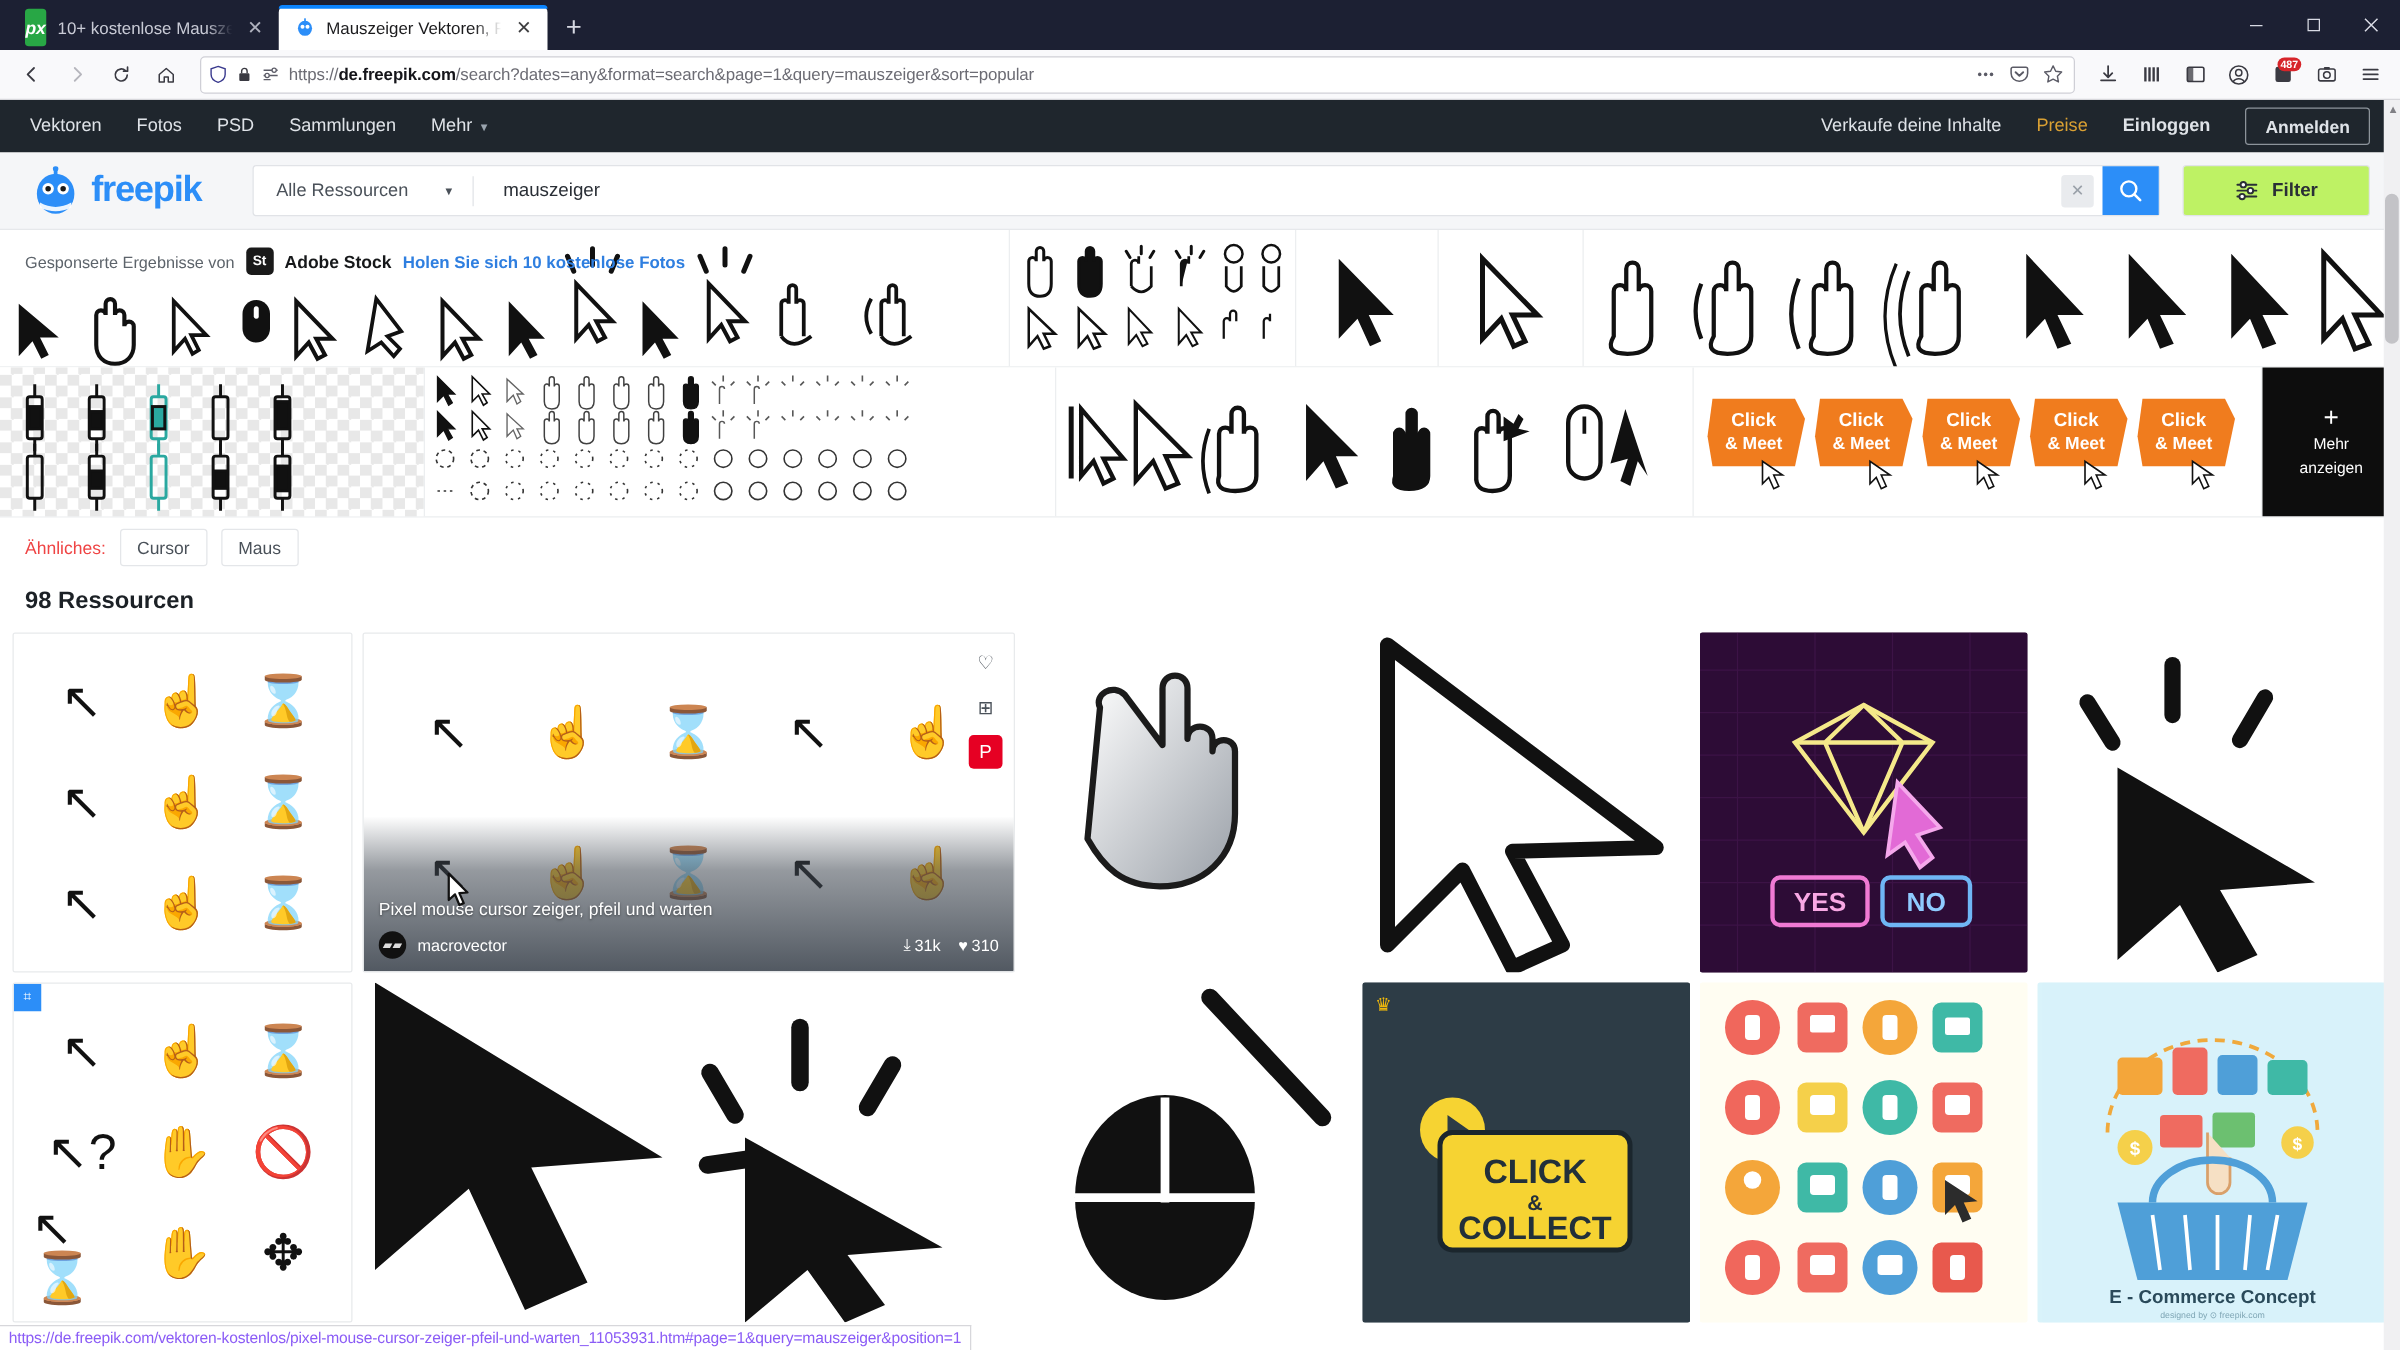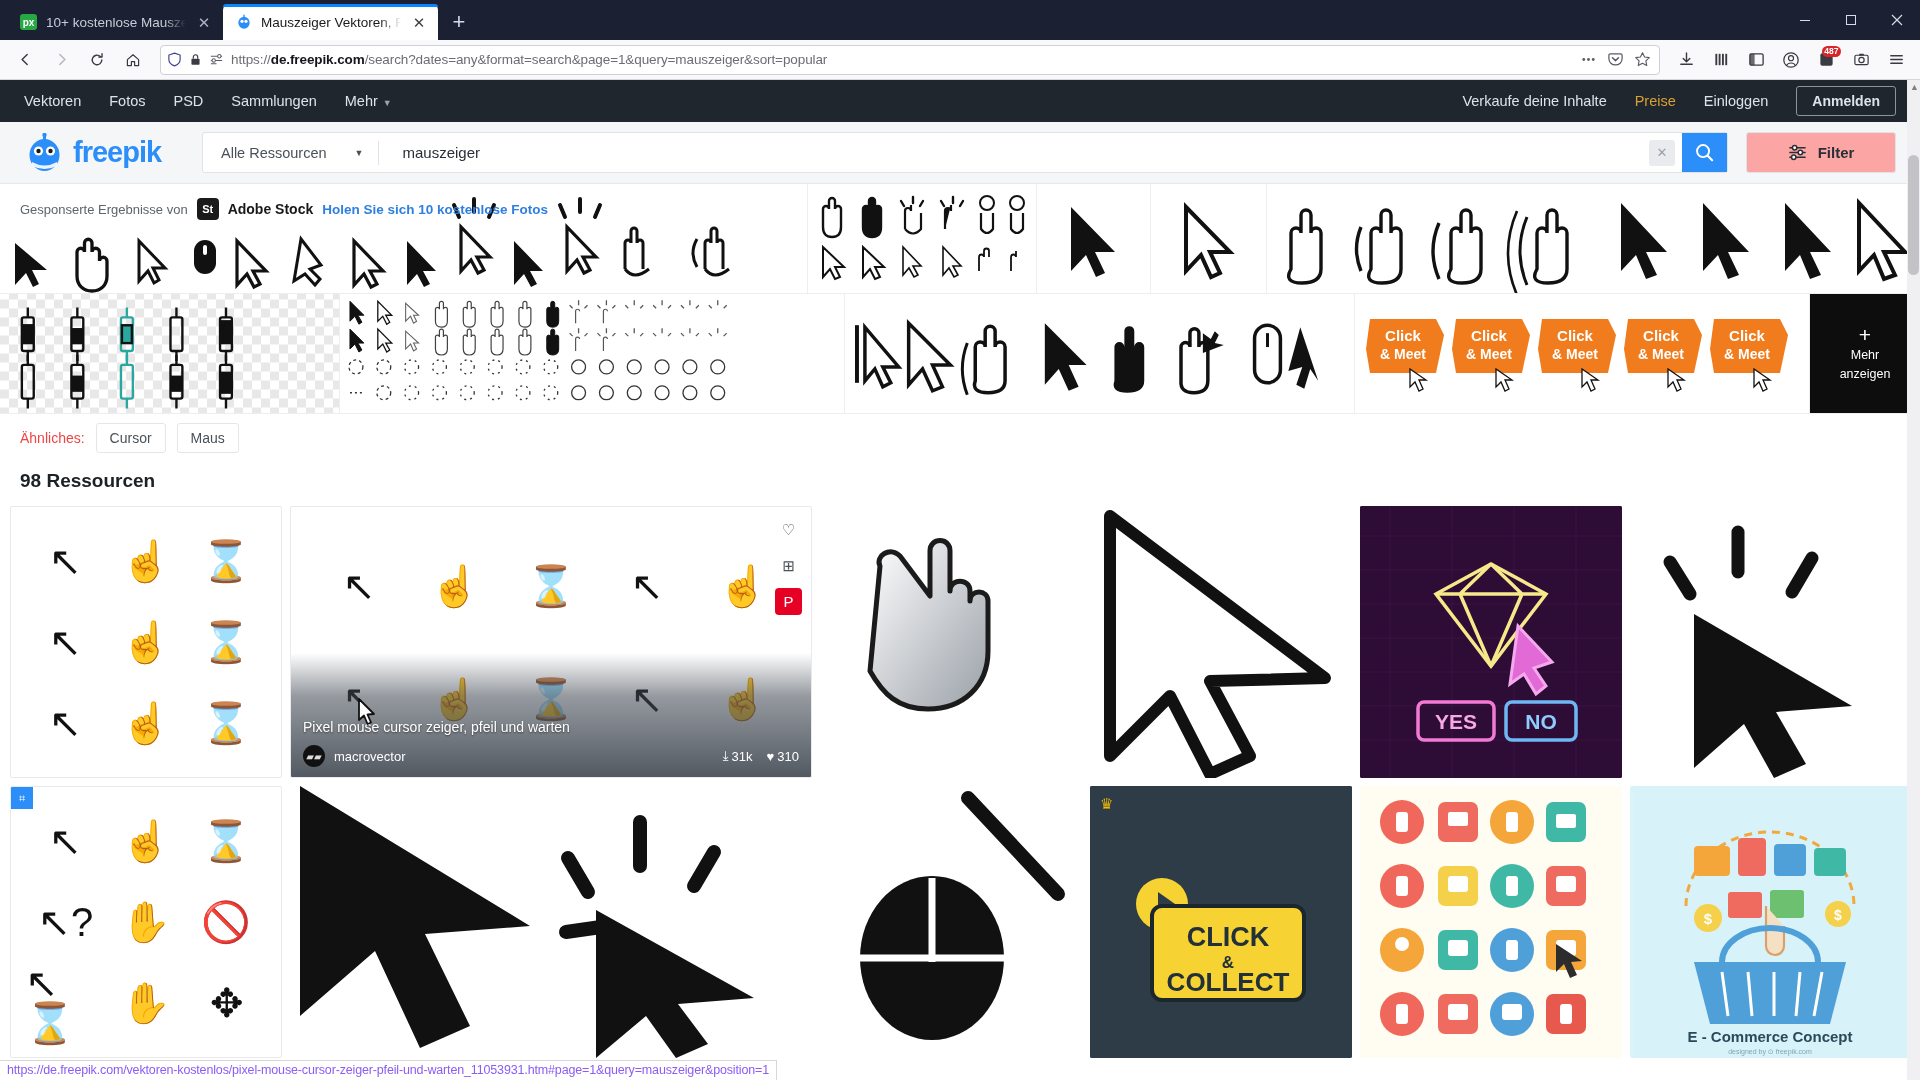--- a/index.html
+++ b/index.html
@@ -22,21 +22,21 @@
     height:36px; display:flex; align-items:center; gap:9px;
     padding:0 10px 0 12px; border-radius:6px 6px 0 0;
     min-width:200px; max-width:215px; position:relative;
   }
   .tab.inactive { color:#c9cbd6; }
   .tab.active { background:#ffffff; color:#1b1b1d; }
   .tab.active::before{
     content:""; position:absolute; left:0; right:0; top:0; height:3px;
     background:#0a84ff; border-radius:6px 6px 0 0;
   }
-  .tab .favicon { width:17px; height:16px; flex:none; border-radius:3px; display:flex; align-items:center; justify-content:center; font-size:10px; font-weight:bold; }
+  .tab .favicon { width:17px; height:30px; flex:none; border-radius:3px; display:flex; align-items:center; justify-content:center; font-size:14px; font-weight:bold;font-style:italic; }
   .fav-px { background:#28a745; color:#fff; }
   .fav-fp { background:transparent; }
   .tab .tabtitle {
     flex:1; white-space:nowrap; overflow:hidden; font-size:13.5px;
     -webkit-mask-image:linear-gradient(to right, #000 85%, transparent 100%);
     mask-image:linear-gradient(to right, #000 85%, transparent 100%);
   }
   .tab .tabclose { width:18px; height:18px; flex:none; display:flex; align-items:center; justify-content:center; font-size:15px; line-height:1; opacity:.85; }
   .newtab { width:34px; height:34px; display:flex; align-items:center; justify-content:center; color:#d6d8e2; font-size:22px; margin-left:4px; margin-bottom:1px; }
   .winbtns { position:absolute; right:0; top:0; height:40px; display:flex; }
@@ -73,21 +73,21 @@
   }
   .fp-nav .left { display:flex; align-items:flex-end; gap:28px; }
   .fp-nav .right { margin-left:auto; display:flex; align-items:center; gap:28px; }
   .fp-nav a { color:#dfe3e8; text-decoration:none; white-space:nowrap; }
   .fp-nav .caret { font-size:9px; margin-left:5px; color:#9aa4ae; }
   .fp-price { color:#d9a033 !important; }
   .fp-signup {
     border:1px solid #8d949b; border-radius:3px; padding:6px 15px;
     font-weight:bold; font-size:14px; color:#fff;
   }
-  .fp-login { font-weight:normal; }
+  .fp-login { font-weight:bold; }
 
   .fp-search {
     height:62px; background:#f5f6f8; display:flex; align-items:center;
     padding:0 24px; gap:18px; border-bottom:1px solid #e6e8eb;
   }
   .fp-logo { display:flex; align-items:center; gap:7px; width:160px; flex:none; }
   .fp-logo .word { font-size:29px; font-weight:bold; color:#2c8ef8; letter-spacing:-1px; }
   .searchbox {
     flex:1; height:41px; background:#fff; border:1px solid #e1e3e7; border-radius:3px;
     display:flex; align-items:center; position:relative;
@@ -101,21 +101,21 @@
   }
   .clearbtn {
     width:26px; height:26px; background:#e9ebee; border-radius:3px; color:#9aa1a9;
     display:flex; align-items:center; justify-content:center; font-size:13px; margin-right:7px; flex:none;
   }
   .searchgo {
     width:45px; height:39px; background:#2c8ef8; display:flex; align-items:center;
     justify-content:center; color:#fff; flex:none;
   }
   .filterbtn {
-    height:41px; width:150px; background:#fca5a5; border:1px solid #e1e3e7; border-radius:3px;
+    height:41px; width:150px; background:#bef264; border:1px solid #e1e3e7; border-radius:3px;
     display:flex; align-items:center; justify-content:center; gap:11px;
     font-weight:bold; font-size:15px; color:#2a2f36; flex:none;
   }
 
   
   .sponsor-strip { height:110px; display:flex; position:relative; background:#fff; border-bottom:1px solid #eceef0;}
   .sponsor-label {
     position:absolute; left:20px; top:14px; display:flex; align-items:center; gap:9px;
     font-size:13px; color:#5d646b; z-index:5; white-space:nowrap;
   }

